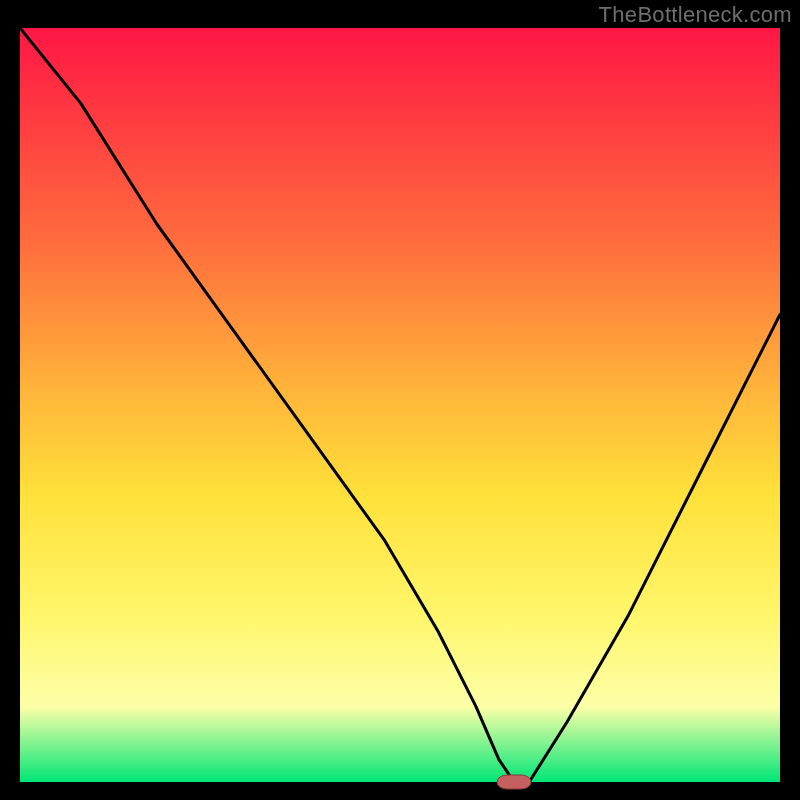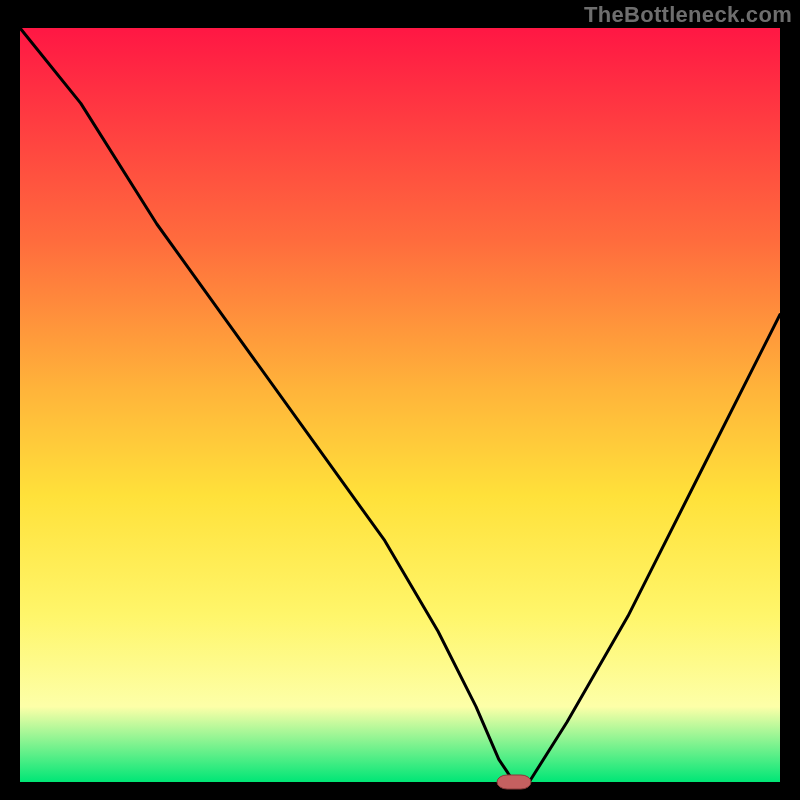--- a/index.html
+++ b/index.html
@@ -14,21 +14,21 @@
   .stage {
     position: relative;
     width: 800px;
     height: 800px;
   }
   .watermark {
     position: absolute;
     top: 2px;
     right: 8px;
     font-size: 22px;
-    font-weight: 700;
+    font-weight: 400;
     color: #6e6e6e;
     letter-spacing: 0.3px;
   }
   svg {
     display: block;
   }
 </style>
 </head>
 <body>
 

